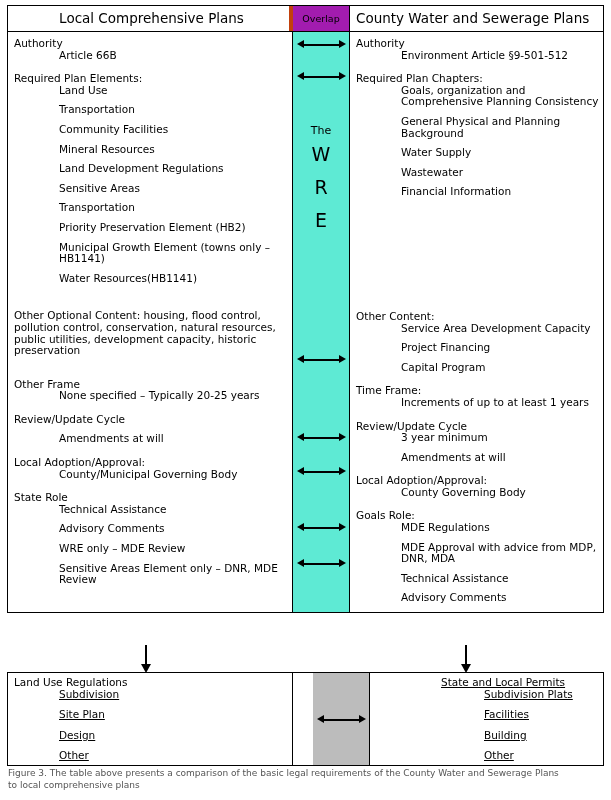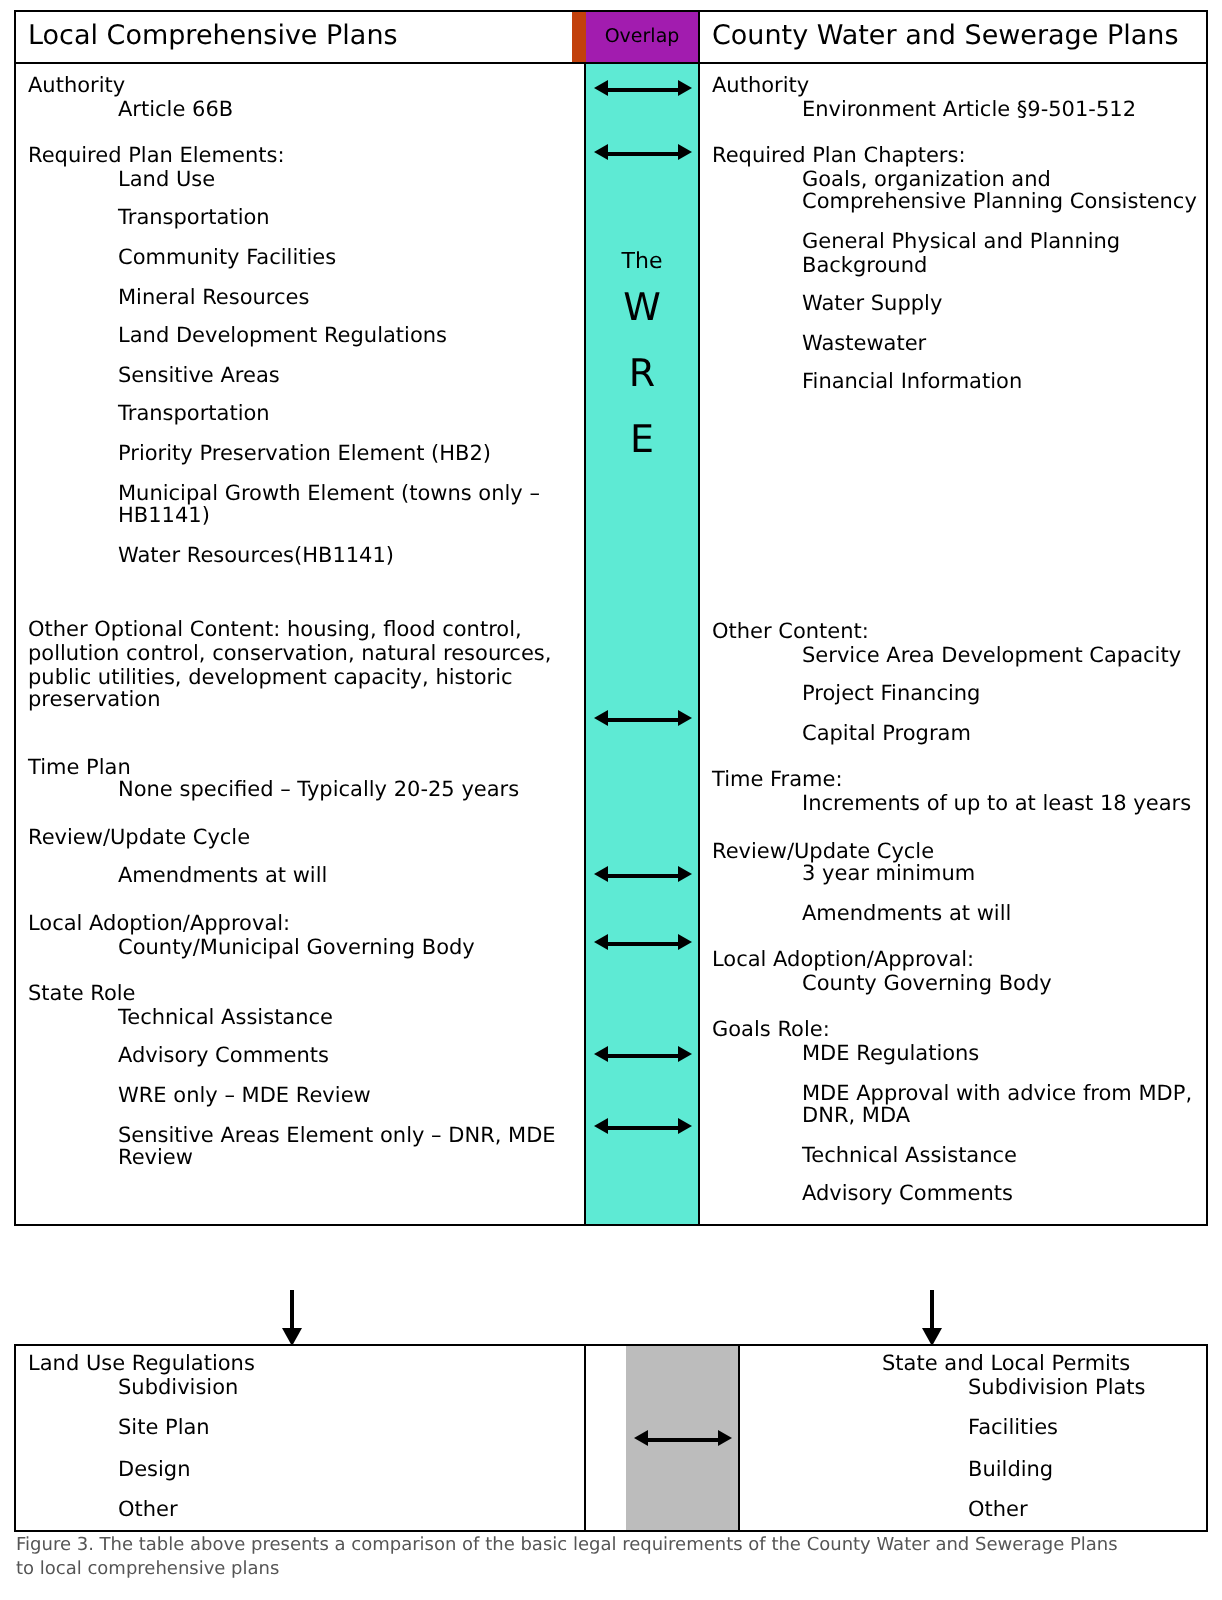--- a/index.html
+++ b/index.html
@@ -28,25 +28,26 @@
 
   .header-row {
     display: flex;
     border-bottom: 1px solid #000;
     height: 26px;
     box-sizing: border-box;
   }
   .hdr-left {
     width: 285px;
     box-sizing: border-box;
-    border-right: 7px solid #c2410c;
+    border-right: 4px solid #c2410c;
     font-size: 13.5px;
     padding: 4px 0 0 6px;
     white-space: nowrap;
     overflow: hidden;
+    text-align: center;
   }
   .hdr-mid {
     width: 57px;
     box-sizing: border-box;
     border-right: 1px solid #000;
     background: #a21caf;
     font-size: 9.5px;
     text-align: center;
     padding-top: 7px;
   }
@@ -183,21 +184,21 @@
   }
   .bcol-right {
     flex: 1;
     box-sizing: border-box;
     padding: 4px 6px 0 6px;
   }
   .bln {
     font-size: 10.5px;
     line-height: 11.6px;
   }
-  .bln.ind { padding-left: 45px; }
+  .bln.ind { padding-left: 45px; text-decoration: underline; }
   .bgap { height: 9px; }
   .b-arrow {
     position: absolute;
     left: 4px;
     top: 42px;
     width: 49px;
     height: 9px;
   }
 
   
@@ -248,21 +249,21 @@
       <div class="ln ind">Municipal Growth Element (towns only – HB1141)</div>
       <div class="gap-sm"></div>
       <div class="ln ind">Water Resources(HB1141)</div>
 
       <div style="height:26px"></div>
 
       <div class="ln">Other Optional Content: housing, flood control, pollution control, conservation, natural resources, public utilities, development capacity, historic preservation</div>
 
       <div class="gap-lg"></div>
 
-      <div class="ln head">Time Plan</div>
+      <div class="ln head">Other Frame</div>
       <div class="ln ind">None specified – Typically 20-25 years</div>
       <div class="gap-md"></div>
       <div class="ln head">Review/Update Cycle</div>
       <div class="gap-sm"></div>
       <div class="ln ind">Amendments at will</div>
       <div class="gap-md"></div>
       <div class="ln head">Local Adoption/Approval:</div>
       <div class="ln ind">County/Municipal Governing Body</div>
       <div class="gap-md"></div>
       <div class="ln head">State Role</div>
@@ -345,21 +346,21 @@
       <div style="height:113px"></div>
 
       <div class="ln head">Other Content:</div>
       <div class="ln ind">Service Area Development Capacity</div>
       <div class="gap-sm"></div>
       <div class="ln ind">Project Financing</div>
       <div class="gap-sm"></div>
       <div class="ln ind">Capital Program</div>
       <div class="gap-md"></div>
       <div class="ln head">Time Frame:</div>
-      <div class="ln ind">Increments of up to at least 18 years</div>
+      <div class="ln ind">Increments of up to at least 1 years</div>
       <div class="gap-md"></div>
       <div class="ln head">Review/Update Cycle</div>
       <div class="ln ind">3 year minimum</div>
       <div class="gap-sm"></div>
       <div class="ln ind">Amendments at will</div>
       <div class="gap-md"></div>
       <div class="ln head">Local Adoption/Approval:</div>
       <div class="ln ind">County Governing Body</div>
       <div class="gap-md"></div>
       <div class="ln head">Goals Role:</div>

